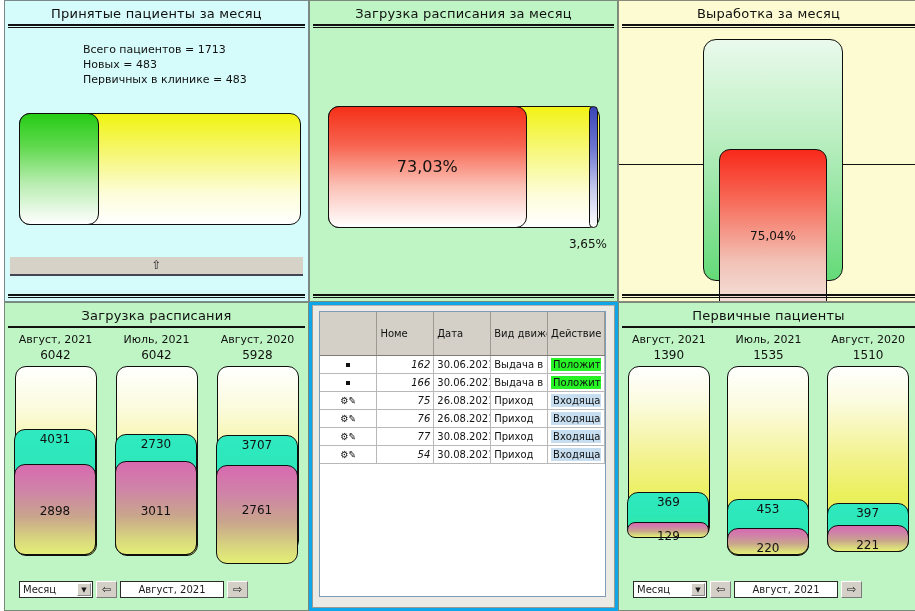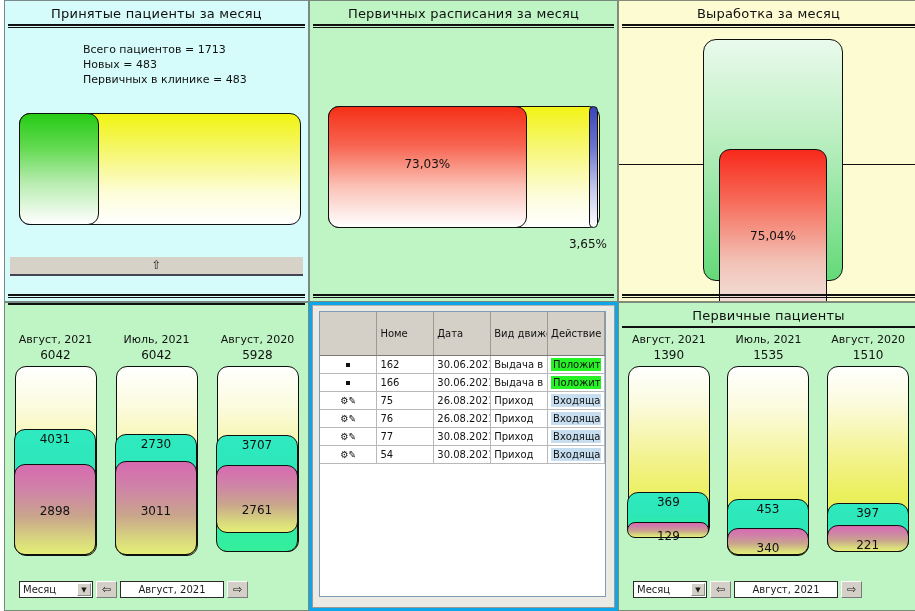--- a/index.html
+++ b/index.html
@@ -134,21 +134,21 @@
     border: 1.5px solid #0f0f0f;
     border-radius: 5px;
     background: linear-gradient(to bottom, #3a44b8 0%, #6c75cf 34%, #c3c7ec 68%, #ffffff 100%);
     box-sizing: border-box;
   }
   .load-pct {
     position: absolute;
     left: 0; width: 100%;
     top: 50px;
     text-align: center;
-    font-size: 12px;
+    font-size: 16px;
     color: #111;
   }
   .load-small {
     position: absolute;
     right: 10px; top: 236px;
     font-size: 12px;
     color: #111;
   }
 
   
@@ -331,21 +331,21 @@
   table.dt tbody td {
     border-right: 1px solid #b8b8b8;
     border-bottom: 1px solid #b8b8b8;
     padding: 1px 3px;
     height: 15px;
     white-space: nowrap;
     overflow: hidden;
     color: #111;
   }
   td.c-mark   { width: 20px; text-align: center; padding: 0; }
-  td.c-num    { width: 40px; text-align: left; }
+  td.c-num    { width: 40px; text-align: right; font-style: italic; }
   td.c-date   { width: 60px; }
   td.c-kind   { width: 72px; }
   td.c-act    { width: 96px; padding: 0; }
   .actpill {
     display: block;
     padding: 1px 2px;
     white-space: nowrap;
     overflow: hidden;
   }
   .actpill.green { background: #26f226; }
@@ -383,21 +383,21 @@
       <div class="hbar-inner" id="acc-inner" style="width: 28.2%;"></div>
     </div>
 
     <div class="scrollstrip">
       <span>⇧</span>
     </div>
     <div class="panel-bottomrule"></div>
   </div>
 
   <div class="panel green">
-    <div class="panel-title">Первичных расписания за месяц</div>
+    <div class="panel-title">Загрузка расписания за месяц</div>
     <div class="title-rule double"></div>
 
     <div class="load-wrap">
       <div class="load-track"></div>
       <div class="load-fill" id="load-fill" style="width: 73.03%;">
         <div class="load-pct">73,03%</div>
       </div>
       <div class="load-blue" id="load-blue" style="left: calc(100% - 11px);"></div>
     </div>
     <div class="load-small">3,65%</div>
@@ -412,20 +412,21 @@
     <div class="vg-wrap">
       <div class="vg-track"></div>
       <div class="vg-fill" id="vg-fill" style="height: 181.6px;">
         <div class="vg-pct" id="vg-pct" style="top: 78.1px;">75,04%</div>
       </div>
     </div>
     <div class="panel-bottomrule"></div>
   </div>
 
   <div class="panel green">
+    <div class="panel-title">Загрузка расписания</div>
     <div class="title-rule"></div>
 
     <div class="colchart" id="chart-schedule">
         <div class="colgroup">
           <div class="col-label">Август, 2021</div>
           <div class="col-total">6042</div>
           <div class="col-stack" style="height: 190px;">
             <div class="seg mid" style="height: 126.8px; top: 61.7px;">
               <span class="seg-val">4031</span>
             </div>
@@ -446,21 +447,21 @@
             </div>
           </div>
         </div>
         <div class="colgroup">
           <div class="col-label">Август, 2020</div>
           <div class="col-total">5928</div>
           <div class="col-stack" style="height: 186.4px;">
             <div class="seg mid" style="height: 116.6px; top: 68.3px;">
               <span class="seg-val">3707</span>
             </div>
-            <div class="seg low" style="height: 68px; top: 98.1px;">
+            <div class="seg low" style="height: 99px; top: 98.1px;">
               <span class="seg-val" style="padding-top: 36.5px;">2761</span>
             </div>
           </div>
         </div>
       </div>
 
     <div class="ctrlbar">
       <div class="combo">
         <span>Месяц</span>
         <span class="arrowbtn">▼</span>
@@ -565,21 +566,21 @@
           </div>
         </div>
         <div class="colgroup">
           <div class="col-label">Июль, 2021</div>
           <div class="col-total">1535</div>
           <div class="col-stack" style="height: 190px;">
             <div class="seg mid" style="height: 56.1px; top: 132.4px;">
               <span class="seg-val">453</span>
             </div>
             <div class="seg low" style="height: 27.2px; top: 161.3px;">
-              <span class="seg-val" style="padding-top: 11.4px;">340</span>
+              <span class="seg-val" style="padding-top: 11.4px;">220</span>
             </div>
           </div>
         </div>
         <div class="colgroup">
           <div class="col-label">Август, 2020</div>
           <div class="col-total">1510</div>
           <div class="col-stack" style="height: 168px;">
             <div class="seg mid" style="height: 49.1px; top: 136.3px;">
               <span class="seg-val">397</span>
             </div>

